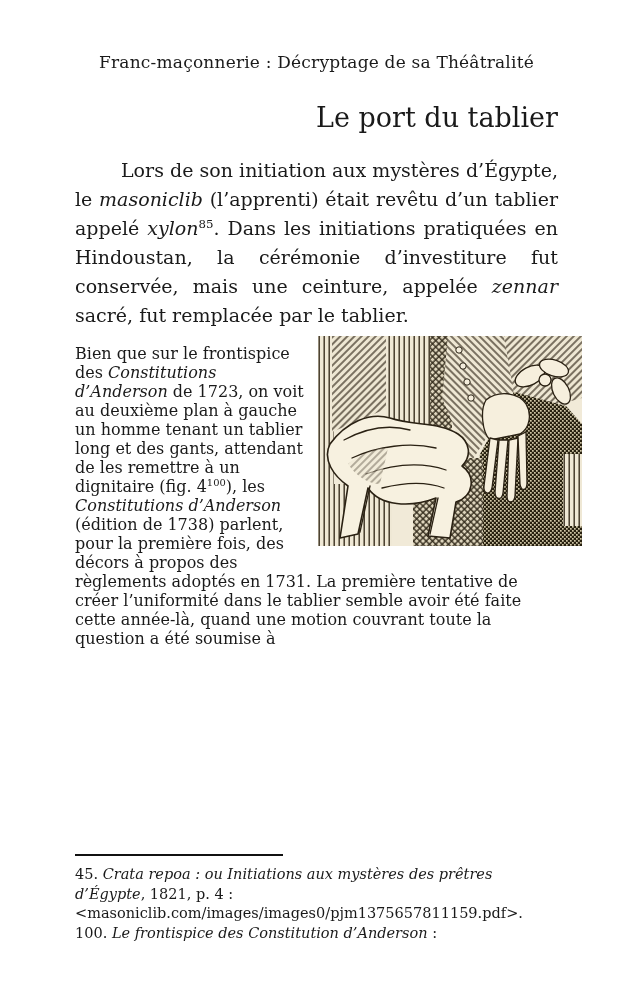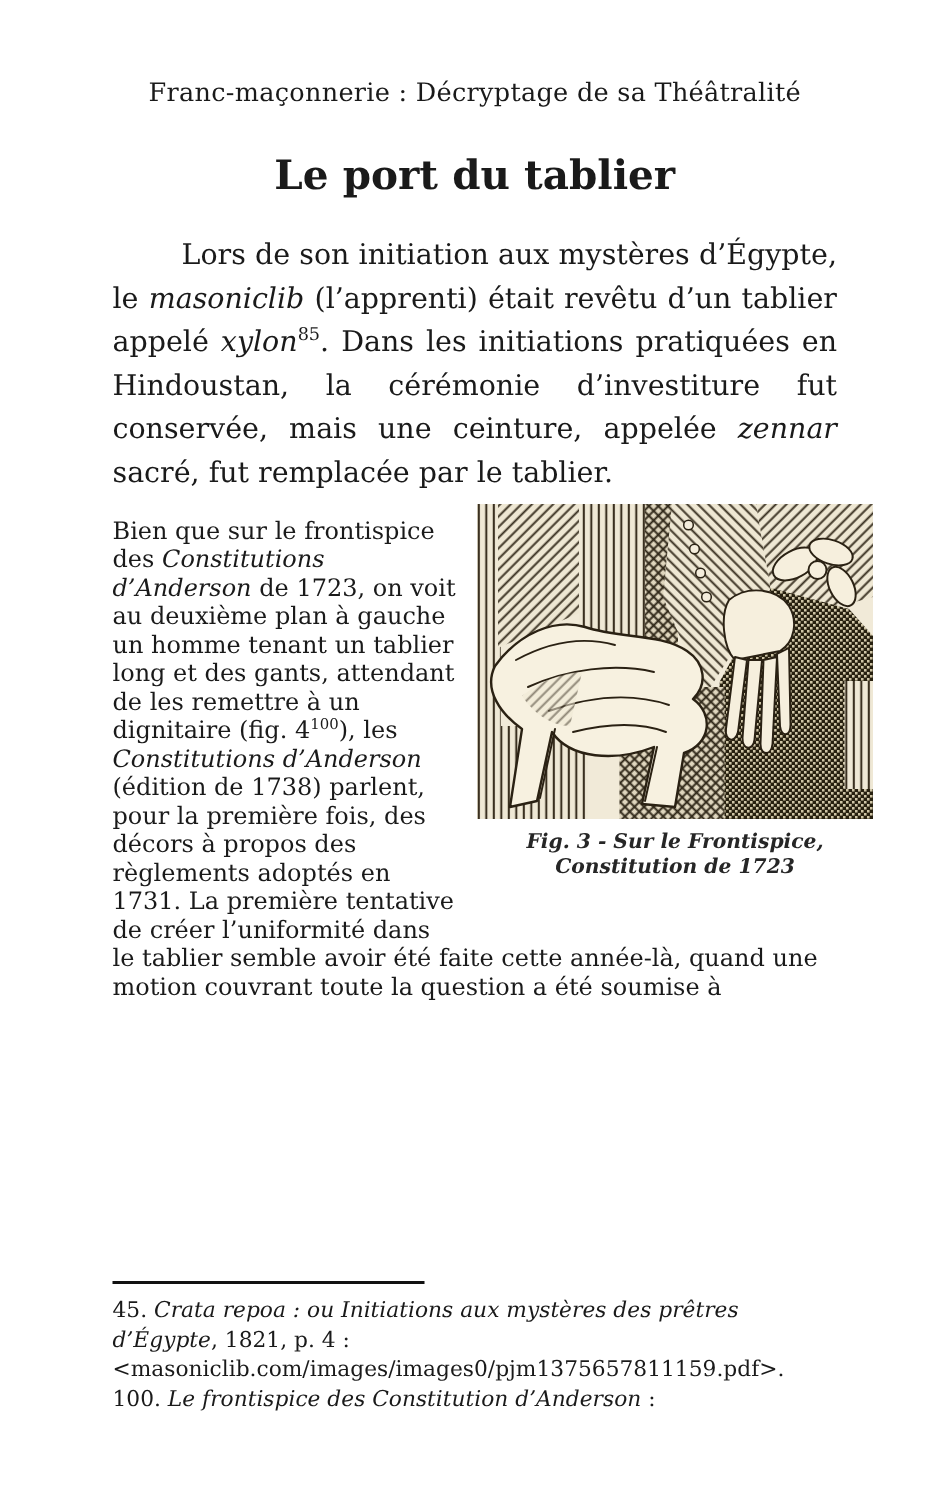--- a/index.html
+++ b/index.html
@@ -4,21 +4,21 @@
 <style>
   html,body{margin:0;padding:0;}
   body{
     width:633px;height:1000px;overflow:hidden;
     background:#ffffff;color:#1a1a1a;
     font-family:"DejaVu Serif","Liberation Serif",serif;
   }
   .page{box-sizing:border-box;width:633px;height:1000px;position:relative;
         padding:52px 75px 4px 75px;}
   .running-header{font-size:17px;line-height:20px;text-align:center;letter-spacing:.2px;}
-  .doc-title{font-size:27px;font-weight:700;text-align:center;margin:30px 0 0 0;}
+  .doc-title{font-size:27px;font-weight:400;text-align:right;margin:30px 0 0 0;}
   p.body-text{font-size:19px;line-height:29px;text-align:justify;text-indent:46px;margin:0;}
   #p1{margin-top:23px;}
   #p2{margin-top:12px;}
   #p3{margin-top:14px;}
   i{font-style:italic;}
   sup{font-size:62%;vertical-align:super;line-height:0;}
   figure.fig{float:right;width:264px;margin:-8px -24px 26px 14px;text-align:center;}
   figure.fig svg{display:block;}
   figcaption{font-size:13.5px;font-weight:700;font-style:italic;line-height:17px;
              margin-top:7px;color:#262626;}
@@ -118,24 +118,20 @@
           <path d="M200,100 L202,148 C203,156 209,155 209,147 L208,96 Z"></path>
         </g>
 
         <g fill="#f6efdd" stroke="#2a2113" stroke-width="1.3">
           <ellipse cx="212" cy="40" rx="16" ry="9" transform="rotate(-28 212 40)"></ellipse>
           <ellipse cx="236" cy="32" rx="15" ry="8" transform="rotate(18 236 32)"></ellipse>
           <ellipse cx="243" cy="55" rx="14" ry="8" transform="rotate(64 243 55)"></ellipse>
           <circle cx="227" cy="44" r="6"></circle>
         </g>
       </svg>
-      <figcaption>
-        <span>Fig. 3 - Sur le Frontispice,</span><br>
-        <span>Constitution de 1723</span>
-      </figcaption>
     </figure>
     <span><span>Bien que sur le frontispice des </span><i>Constitutions d’Anderson</i><span> de 1723, on voit au deuxième plan à gauche un homme tenant un tablier long et des gants, attendant de les remettre à un dignitaire (fig. 4</span><sup>100</sup><span>), les </span><i>Constitutions d’Anderson</i><span> (édition de 1738) parlent, pour la première fois, des décors à propos des règlements adoptés en 1731. La première tentative de créer l’uniformité dans le tablier semble avoir été faite cette année-là, quand une motion couvrant toute la question a été soumise à</span></span>
   <p></p>
 
   <div class="footnotes">
     <hr class="fn-rule">
     <p class="footnote"><span>45. </span><i>Crata repoa : ou Initiations aux mystères des prêtres d’Égypte</i><span>, 1821, p. 4 : &lt;masoniclib.com/images/images0/pjm1375657811159.pdf&gt;.</span></p>
     <p class="footnote"><span>100. </span><i>Le frontispice des Constitution d’Anderson</i><span> :</span><br></p>
   </div>
 

